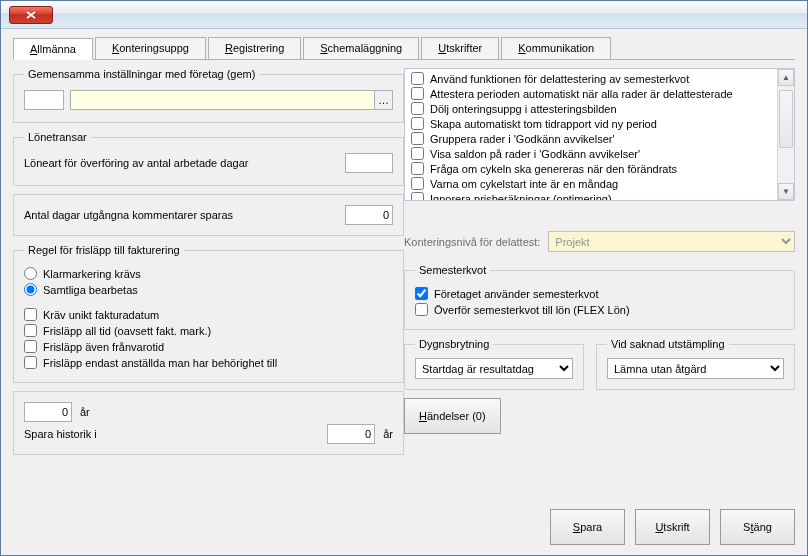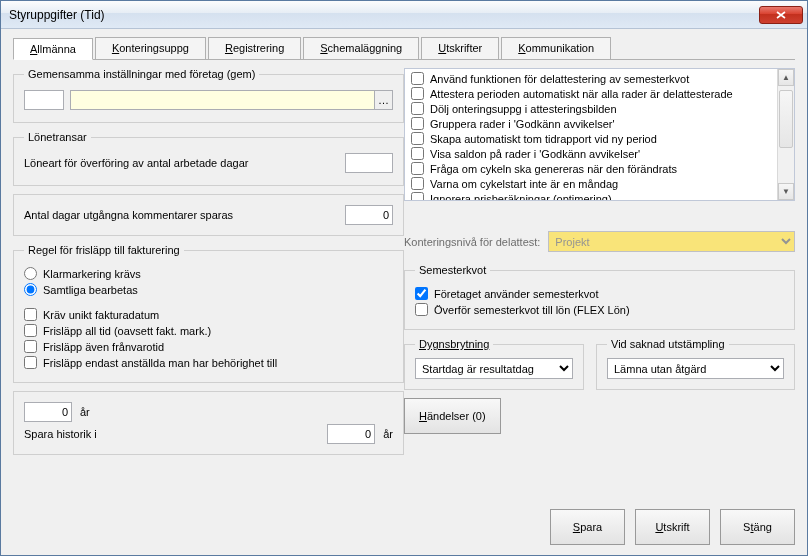--- a/index.html
+++ b/index.html
@@ -168,21 +168,21 @@
     position:absolute; left:1px; right:1px; top:4px; height:58px;
     background: linear-gradient(#f6f6f6,#e6e6e6);
     border:1px solid #c9c9c9; border-radius:2px;
   }
   .label-row {
     display: flex; align-items: center; gap: 8px; margin: 22px 0 4px;
   }
   .label-row .lbl { color: #6d6d6d; }
   select.combo {
     flex: 1; height: 21px;
-    border: 1px solid #abadb3; background: #fde047;
+    border: 1px solid #abadb3; background: #fef9c3;
     font-size: 11px;
     padding: 0 2px;
     color: #6d6d6d;
   }
   select.combo.enabled { background:#fff; color:#000; }
   .row2 { display:flex; gap:12px; }
   .row2 fieldset.group { flex:1; }
   button.btn {
     height: 36px;
     padding: 0 14px;
@@ -197,21 +197,20 @@
     padding: 8px 0 0 0;
     border-top: 1px solid transparent;
     margin-top: auto;
   }
 </style>
 </head>
 <body>
 
 <div class="window">
   <div class="titlebar">
-    <div class="titlebar-title">Styruppgifter (Tid)</div>
     <div class="close-btn">
       <svg width="10" height="8" viewBox="0 0 10 8">
         <path d="M1 1 L9 7 M9 1 L1 7" stroke="#fff" stroke-width="1.6"></path>
       </svg>
     </div>
   </div>
 
   <div class="client">
 
     <div class="tabs">
@@ -308,25 +307,25 @@
             <div class="list-item">
                 <input type="checkbox" style="">
                 <span>Attestera perioden automatiskt när alla rader är delattesterade</span>
               </div>
             <div class="list-item">
                 <input type="checkbox" style="">
                 <span>Dölj onteringsuppg i attesteringsbilden</span>
               </div>
             <div class="list-item">
                 <input type="checkbox" style="">
+                <span>Skapa automatiskt tom tidrapport vid ny period</span>
+              </div>
+            <div class="list-item">
+                <input type="checkbox" style="">
                 <span>Gruppera rader i 'Godkänn avvikelser'</span>
-              </div>
-            <div class="list-item">
-                <input type="checkbox" style="">
-                <span>Skapa automatiskt tom tidrapport vid ny period</span>
               </div>
             <div class="list-item">
                 <input type="checkbox" style="">
                 <span>Visa saldon på rader i 'Godkänn avvikelser'</span>
               </div>
             <div class="list-item">
                 <input type="checkbox" style="">
                 <span>Fråga om cykeln ska genereras när den förändrats</span>
               </div>
             <div class="list-item">
@@ -364,21 +363,21 @@
             <input type="checkbox" checked="" style="">
             <span>Företaget använder semesterkvot</span>
           </div>
           <div class="check-row">
             <input type="checkbox" style="">
             <span>Överför semesterkvot till lön (FLEX Lön)</span>
           </div>
         </fieldset>
 
         <div class="row2">
-          <fieldset class="group" style="flex:0 0 180px;text-decoration:underline;">
+          <fieldset class="group" style="flex:0 0 180px;">
             <legend>Dygnsbrytning</legend>
             <select class="combo enabled" style="width:100%;">
               <option>Startdag är resultatdag</option>
             </select>
           </fieldset>
           <fieldset class="group">
             <legend>Vid saknad utstämpling</legend>
             <select class="combo enabled" style="width:100%;">
               <option>Lämna utan åtgärd</option>
             </select>

